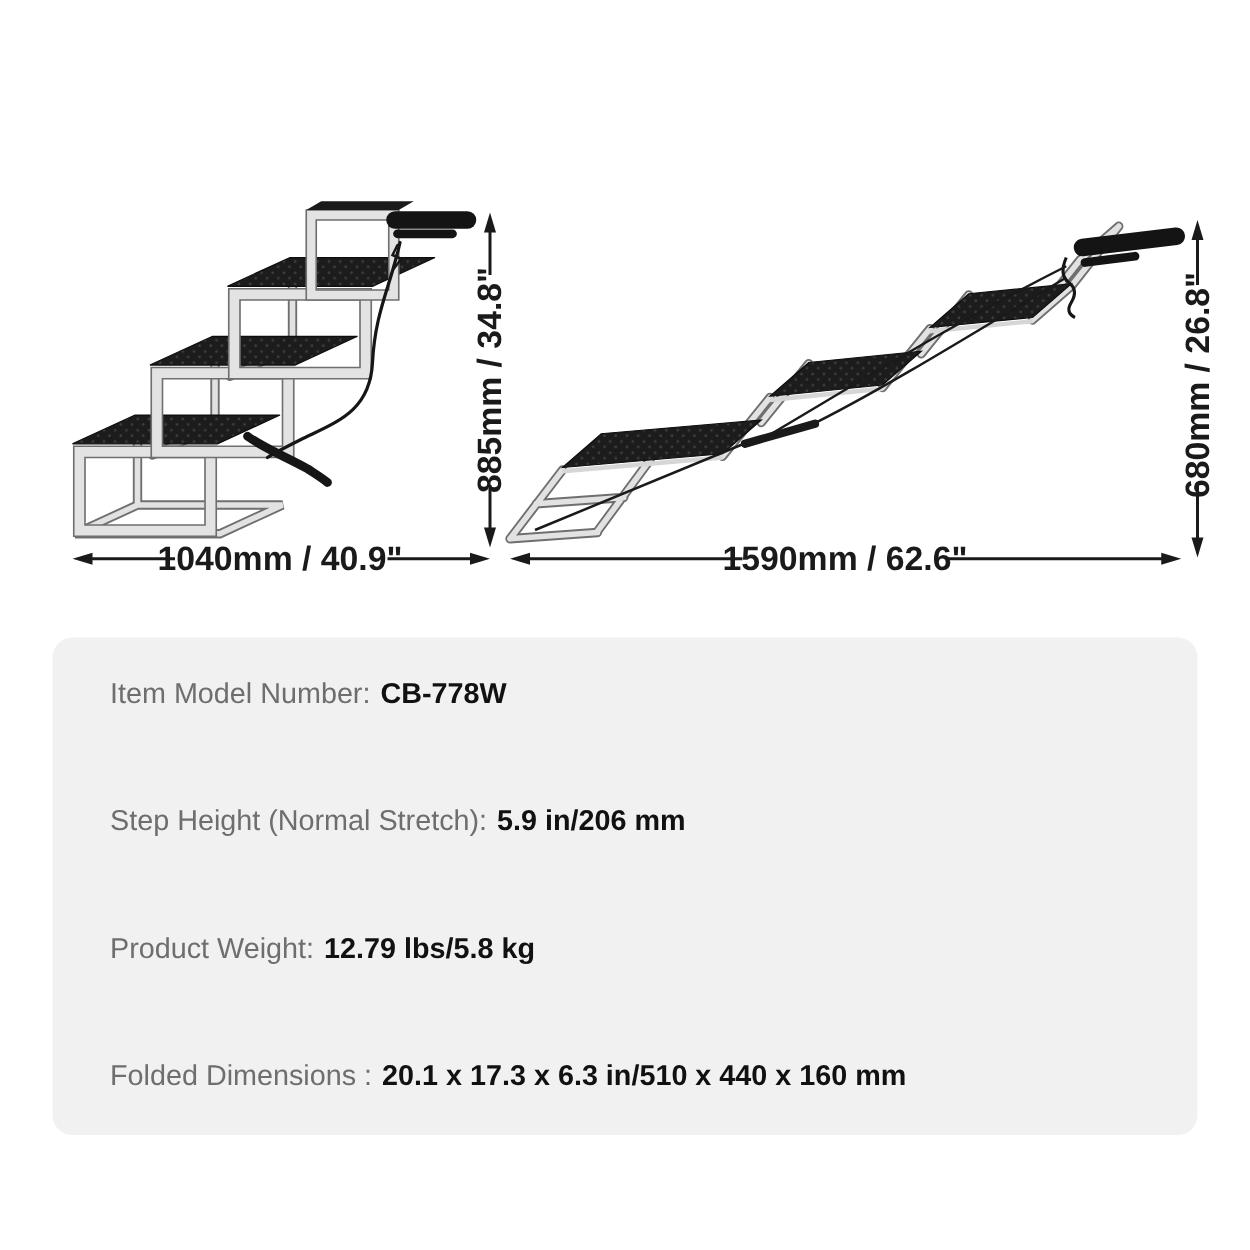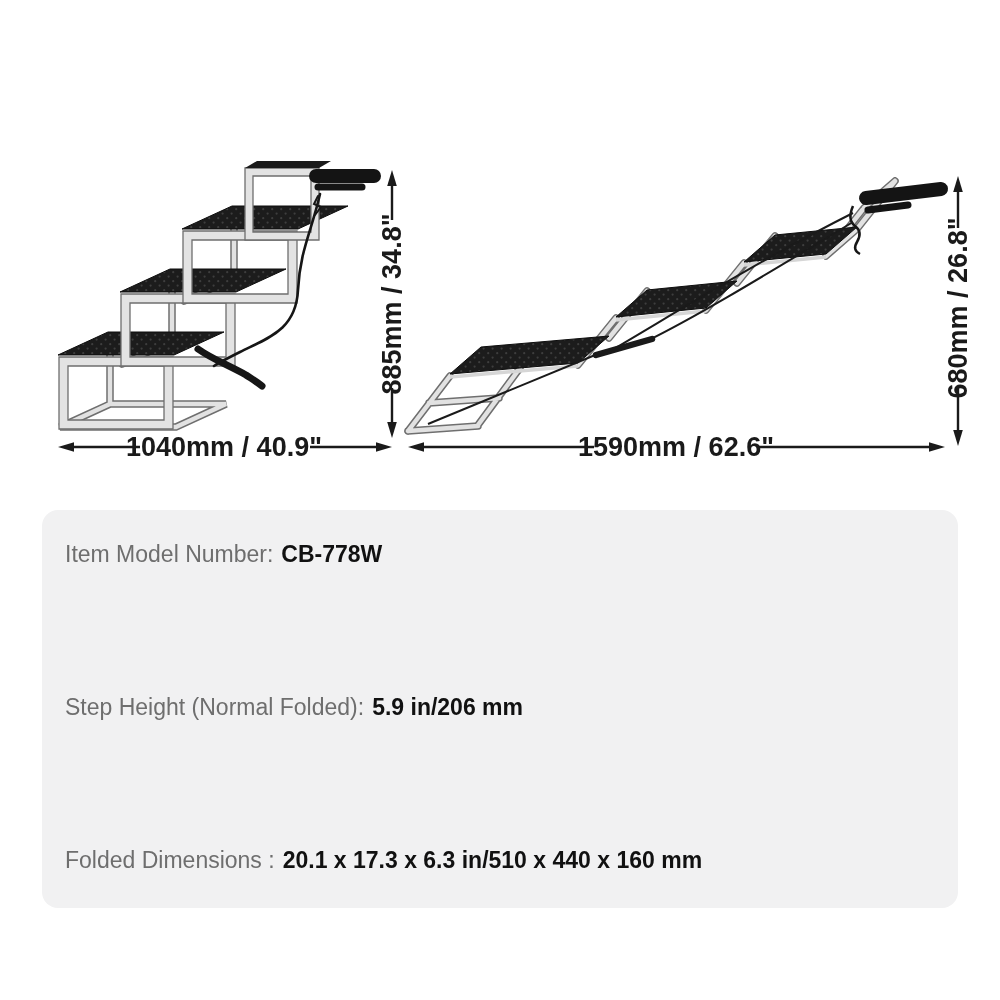--- a/index.html
+++ b/index.html
@@ -11,21 +11,21 @@
   .diagram-svg { position:absolute; left:0; top:0; width:1000px; height:490px; }
   .dim-text {
     font-family:"Liberation Sans", sans-serif;
     font-weight:bold; font-size:27px; fill:#1a1a1a;
   }
   .spec-panel {
     position:absolute; left:42px; top:510px; width:916px; height:398px;
     background:#f1f1f2; border-radius:16px;
   }
   .spec-inner {
-    height:100%; padding:30px 33px 34px 23px;
+    height:100%; padding:30px 33px 34px 46px;
     display:flex; flex-direction:column; justify-content:space-between;
   }
   .spec-row { font-size:23px; line-height:28px; white-space:nowrap; }
   .spec-label { color:#6e6e6e; font-weight:400; }
   .spec-value { color:#111111; font-weight:bold; margin-left:8px; }
 </style>
 </head>
 <body>
 
 <div class="page">
@@ -141,21 +141,24 @@
       <text class="dim-text" transform="rotate(-90 958 308)" x="958" y="308" text-anchor="middle" dominant-baseline="central">680mm / 26.8"</text>
     </g>
   </svg>
 
   <div class="spec-panel">
     <div class="spec-inner">
       <div class="spec-row">
         <span class="spec-label">Item Model Number:</span><span class="spec-value">CB-778W</span>
       </div>
       <div class="spec-row">
-        <span class="spec-label">Step Height (Normal Folded):</span><span class="spec-value">5.9 in/206 mm</span>
+        <span class="spec-label">Step Height (Normal Stretch):</span><span class="spec-value">5.9 in/206 mm</span>
+      </div>
+      <div class="spec-row">
+        <span class="spec-label">Product Weight:</span><span class="spec-value">12.79 lbs/5.8 kg</span>
       </div>
       <div class="spec-row">
         <span class="spec-label">Folded Dimensions :</span><span class="spec-value">20.1 x 17.3 x 6.3 in/510 x 440 x 160 mm</span>
       </div>
     </div>
   </div>
 
 </div>
 
 </body></html>

